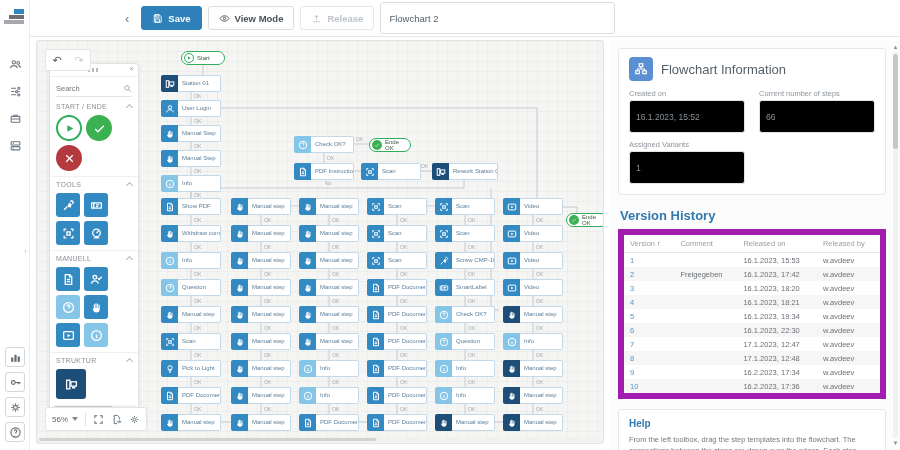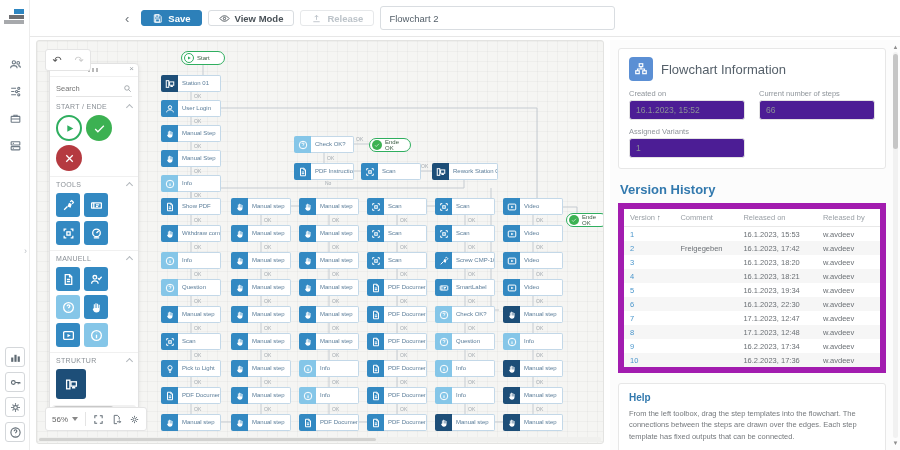--- a/index.html
+++ b/index.html
@@ -20,28 +20,28 @@
   .rail-ic { width:18px; height:18px; color:#6e7a85; display:flex; align-items:center; justify-content:center; cursor:pointer; }
   .rail-btn { width:20px; height:20px; border:1px solid #d4d7da; border-radius:3px; background:#fff;
     color:#5f6a73; display:flex; align-items:center; justify-content:center; cursor:pointer; }
   .rail-ic svg,.rail-btn svg { width:13px; height:13px; }
   .rail-collapse { position:absolute; left:24px; top:246px; color:#b9bec3; font-size:9px; }
 
   
   .topbar { position:absolute; left:30px; top:0; right:0; height:37px; background:#fff;
     border-bottom:1px solid #e7e7e7; display:flex; align-items:center; padding:0 10px; z-index:25; }
   .back { color:#73797e; font-size:13px; padding:0 12px 0 85px; cursor:pointer; }
-  .btn { display:inline-flex; align-items:center; gap:5px; height:16px; padding:0 10px;
+  .btn { display:inline-flex; align-items:center; gap:5px; height:24px; padding:0 10px;
     border:1px solid #d9dde1; border-radius:3px; background:#fff; font-size:9.5px; color:#4a5258;
     font-weight:bold; cursor:pointer; white-space:nowrap; }
   .btn svg { width:11px; height:11px; }
   .btn.primary { background:#2d80b9; border-color:#2d80b9; color:#fff; margin-right:6px; }
   .btn.disabled { color:#bcc3c9; border-color:#e6e8ea; cursor:default; margin-right:6px; }
   .btn.view { margin-right:6px; }
-  .name-input { height:24px; width:235px; border:1px solid #d9dde1; border-radius:3px;
+  .name-input { height:32px; width:235px; border:1px solid #d9dde1; border-radius:3px;
     font-size:9.5px; color:#55606a; padding:0 8px; font-family:inherit; }
   .topbar .spacer { flex:1; }
 
   
   .canvas { position:absolute; left:36px; top:40px; width:568px; height:404px; background:#f5f5f3;
     border:1px solid #e3e3e1; border-radius:3px; overflow:hidden;
     background-image:linear-gradient(#00000007 1px, transparent 1px),
                      linear-gradient(90deg,#00000007 1px, transparent 1px);
     background-size:10px 10px; }
   .edges { position:absolute; left:0; top:0; width:568px; height:404px; }
@@ -123,21 +123,21 @@
     border-radius:3px; cursor:pointer; }
   .rscroll .ar { position:absolute; left:0; width:7px; text-align:center; font-size:6px; color:#8e8e8e; cursor:pointer; }
   .info-card { background:#fff; border:1px solid #e7e7e7; border-radius:3px; padding:8px 10px 10px; }
   .info-head { display:flex; align-items:center; gap:8px; margin-bottom:8px; }
   .info-badge { width:24px; height:24px; border-radius:4px; background:#5b8fd4; color:#fff;
     display:flex; align-items:center; justify-content:center; }
   .info-badge svg { width:14px; height:14px; }
   .info-title { font-size:13px; color:#55606a; }
   .fgrid { display:grid; grid-template-columns:1fr 1fr; column-gap:14px; row-gap:7px; }
   .flabel { font-size:7.5px; color:#8f959b; margin-bottom:2px; }
-  .finput { height:20px; background:#4c1d95; border:1px solid #e3e3e3; border-radius:3px;
+  .finput { height:33px; background:#000000; border:1px solid #e3e3e3; border-radius:3px;
     font-size:8.5px; color:#8b9197; display:flex; align-items:center; padding:0 6px; }
   .vh-title { font-size:13px; font-weight:bold; color:#3279ae; margin:13px 0 6px 2px; }
   table.vh { width:100%; border-collapse:collapse; background:#fff; border:6px solid #a21caf; }
   .vh th { text-align:left; font-size:7.5px; color:#9aa0a6; font-weight:normal; padding:4px 6px;
     border-bottom:1px solid #e8e8e8; cursor:pointer; white-space:nowrap; }
   .vh td { font-size:7.5px; color:#6b7075; padding:2.5px 6px; }
   .vh tr.alt td { background:#f6f6f6; }
   .vh td.ver { color:#4a96cc; cursor:pointer; }
   .vh .sort { color:#5f6a73; }
   .help-card { background:#fff; border:1px solid #e7e7e7; border-radius:3px; padding:8px 10px;

